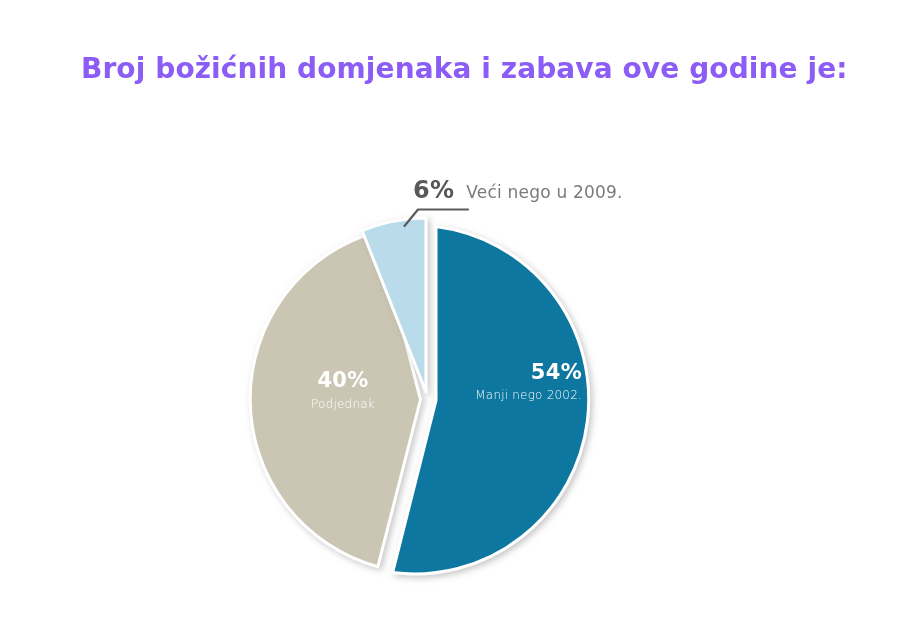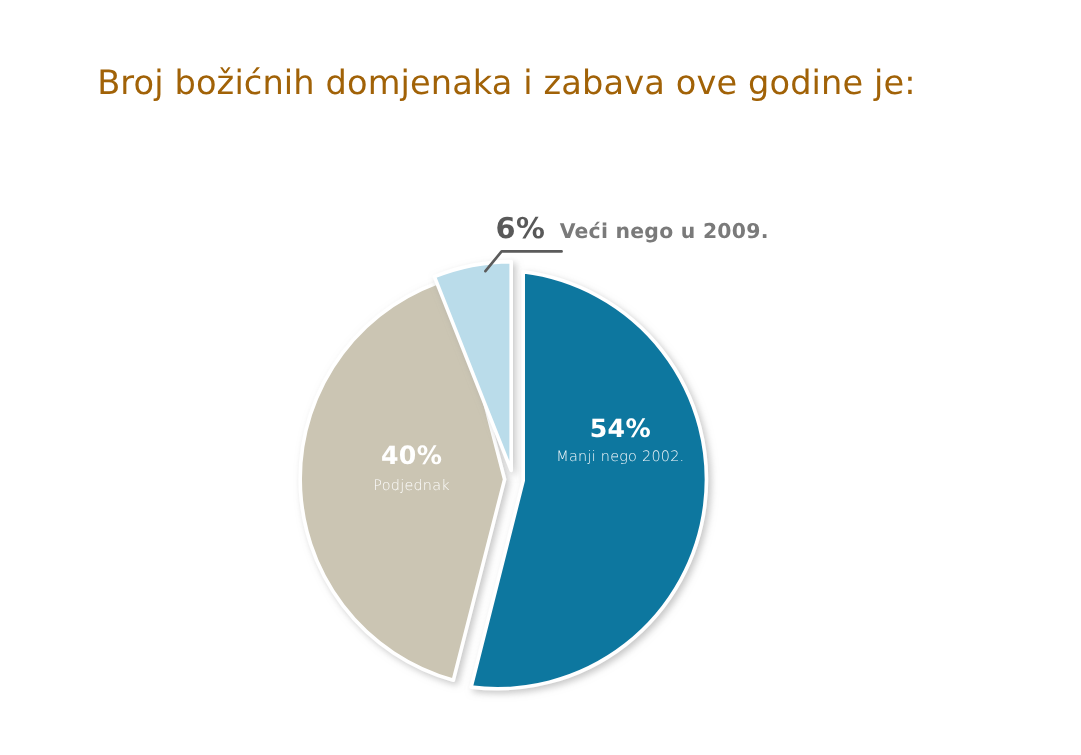--- a/index.html
+++ b/index.html
@@ -23,23 +23,23 @@
   }
 
   
   .chart-title {
     position: absolute;
     left: 81px;
     top: 52px;
     width: 780px;
     font-family: "DejaVu Sans", "Liberation Sans", sans-serif;
     font-size: 28px;
-    font-weight: 400;
+    font-weight: 700;
     letter-spacing: 0.1px;
-    color: #a16207;
+    color: #8b5cf6;
     white-space: nowrap;
   }
 
   
   .chart-area {
     position: absolute;
     left: 0;
     top: 0;
     width: 901px;
     height: 629px;
@@ -70,22 +70,22 @@
     font-size: 12px;
     font-weight: 300;
     letter-spacing: 0.2px;
     display: block;
     line-height: 1.12;
   }
 
   
   .lbl-major {
     left: 452px;
-    top: 345px;
-    text-align: center;
+    top: 360px;
+    text-align: right;
     color: #ffffff;
   }
   .lbl-major .pct { color: #ffffff; margin-bottom: 5px; }
   .lbl-major .cat { color: #f2f7fa; width: 130px; white-space: normal; }
 
   
   .lbl-mid {
     left: 268px;
     top: 368px;
     width: 150px;
@@ -104,21 +104,21 @@
     gap: 12px;
   }
   .lbl-minor .pct {
     font-size: 24px;
     font-weight: 700;
     color: #595959;
     letter-spacing: 0.3px;
   }
   .lbl-minor .cat {
     font-size: 17px;
-    font-weight: 700;
+    font-weight: 400;
     color: #7a7a7a;
     letter-spacing: 0.2px;
   }
 </style>
 </head>
 <body>
 
 <div id="slide">
 
   <div class="chart-title">Broj božićnih domjenaka i zabava ove godine je:</div>

